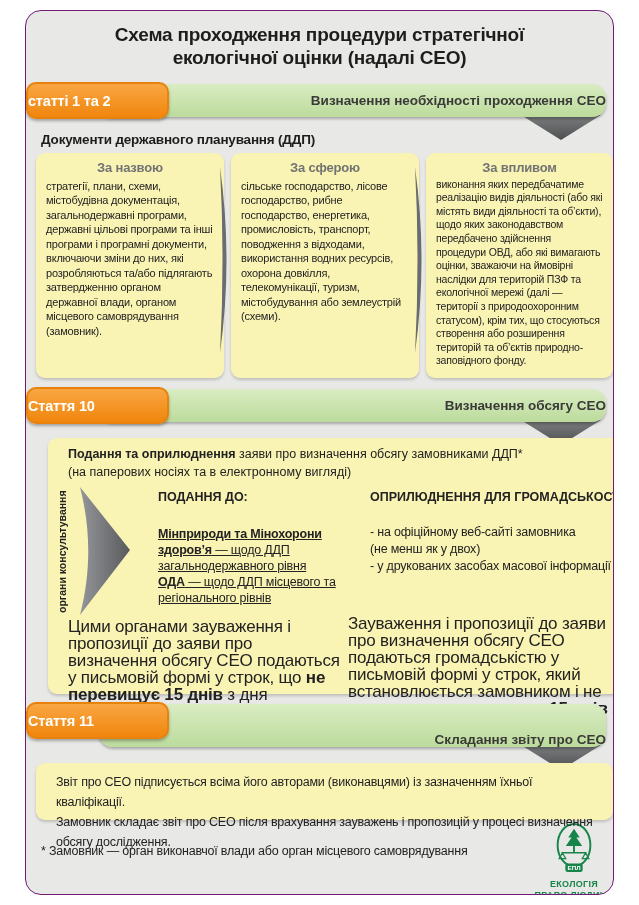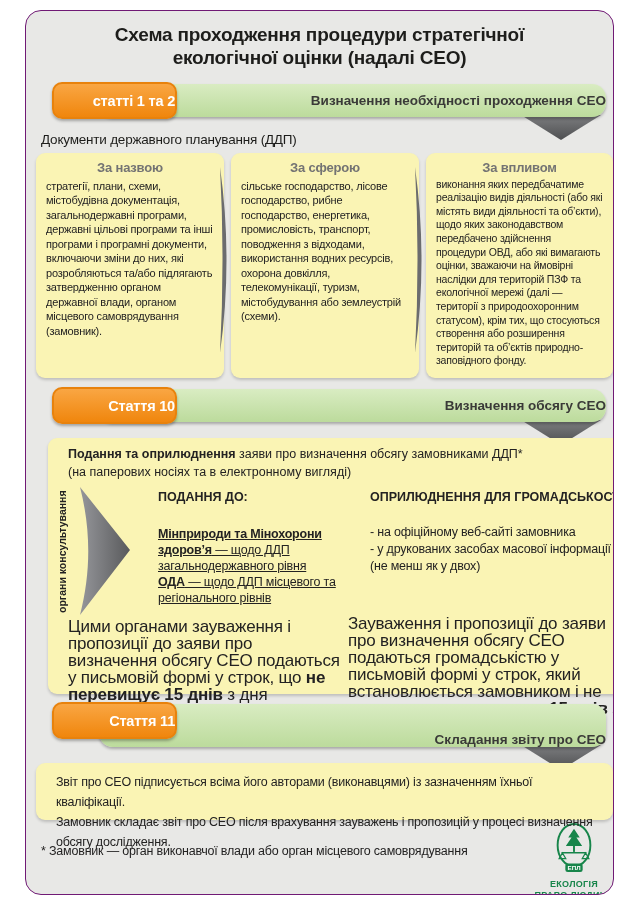--- a/index.html
+++ b/index.html
@@ -13,37 +13,37 @@
 
   .bar { position: absolute; left: 73px; width: 507px; height: 33px;
     background: linear-gradient(#d9ecc2, #bcdb9c); border-radius: 14px;
     display: flex; align-items: center; justify-content: flex-end;
     font-weight: bold; font-size: 13.5px; color: #3a3a38;
     box-shadow: 0 2px 3px rgba(0,0,0,0.28); z-index: 2; }
   .bar1 { top: 73px; }
   .bar10 { top: 378px; }
   .bar11 { top: 693px; height: 43px; align-items: flex-end; }
 
-  .badge { position: absolute; left: 26px; width: 125px; height: 37px;
+  .badge { position: absolute; left: 0; width: 143px; height: 37px;
     background: linear-gradient(#f9a643, #f0860d); border: 2px solid #e8820c; border-radius: 10px;
-    display: flex; align-items: center; justify-content: flex-end;
+    display: flex; align-items: center; justify-content: flex-start;
     color: #ffffff; font-weight: bold; font-size: 14.5px;
     box-shadow: 0 2px 3px rgba(0,0,0,0.3); z-index: 3; letter-spacing: -0.2px; }
   .badge1 { top: 71px; }
   .badge10 { top: 376px; }
   .badge11 { top: 691px; }
 
   .down-arrow { position: absolute; left: 495px; width: 80px; height: 25px;
     background: linear-gradient(#7d7e80, #4e4f51);
     clip-path: polygon(0 0, 100% 0, 50% 100%); z-index: 1; }
   .arr1 { top: 104px; }
   .arr2 { top: 409px; }
   .arr3 { top: 734px; }
 
-  .subhead { position: absolute; left: 15px; top: 121px; font-weight: normal;
+  .subhead { position: absolute; left: 15px; top: 121px; font-weight: bold;
     font-size: 13.5px; color: #1d1d1b; letter-spacing: -0.2px; }
 
   .ybox { position: absolute; background: #faf4b4; border-radius: 9px;
     box-shadow: 0 2px 3px rgba(0,0,0,0.18); }
   .col { top: 142px; height: 225px; padding: 6px 10px; font-size: 11px;
     line-height: 14.5px; letter-spacing: -0.2px; overflow: hidden; z-index: 1; }
   .col1 { left: 10px; width: 188px; }
   .col2 { left: 205px; width: 188px; }
   .col3 { left: 400px; width: 187px; font-size: 10.5px; line-height: 13.6px; }
   .col-h { text-align: center; font-weight: bold; font-size: 13px; color: #737373;
@@ -151,22 +151,22 @@
     <div class="item item1">
       <b>Мінприроди та Мінохорони здоров’я</b><span> — щодо ДДП загальнодержавного рівня</span>
     </div>
     <div class="item item2">
       <b>ОДА</b><span> — щодо ДДП місцевого та регіонального рівнів</span>
     </div>
 
     <div class="colhdr pub-h">ОПРИЛЮДНЕННЯ ДЛЯ ГРОМАДСЬКОСТІ:</div>
     <div class="pubitems">
       <div>- на офіційному веб-сайті замовника</div>
+      <div>(не менш як у двох)</div>
       <div>- у друкованих засобах масової інформації</div>
-      <div>(не менш як у двох)</div>
     </div>
 
     <div class="note noteL">
       <span>Цими органами зауваження і пропозиції до заяви про визначення обсягу СЕО подаються у письмовій формі у строк, що </span><b>не перевищує 15 днів</b><span> з дня отримання такої заяви.</span>
     </div>
     <div class="note noteR">
       <span>Зауваження і пропозиції до заяви про визначення обсягу СЕО подаються громадськістю у письмовій формі у строк, який встановлюється замовником і не може становити </span><b>менш як 15 днів</b><span> з дня її оприлюднення.</span>
     </div>
   </div>
 

